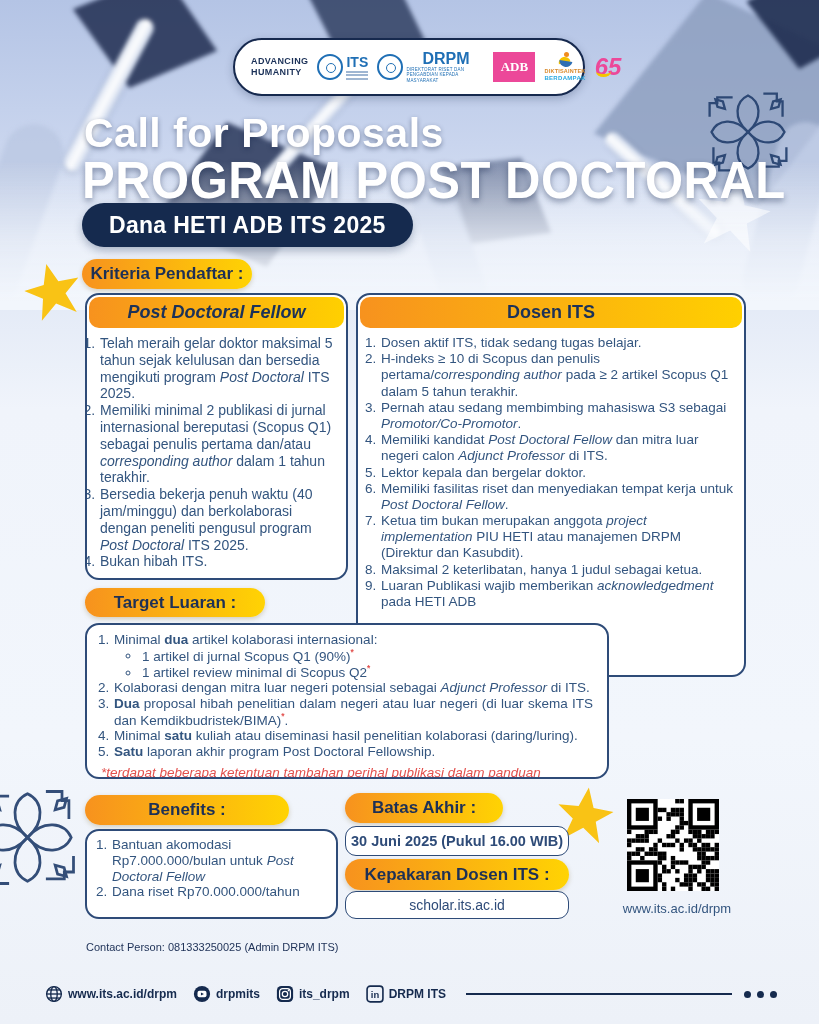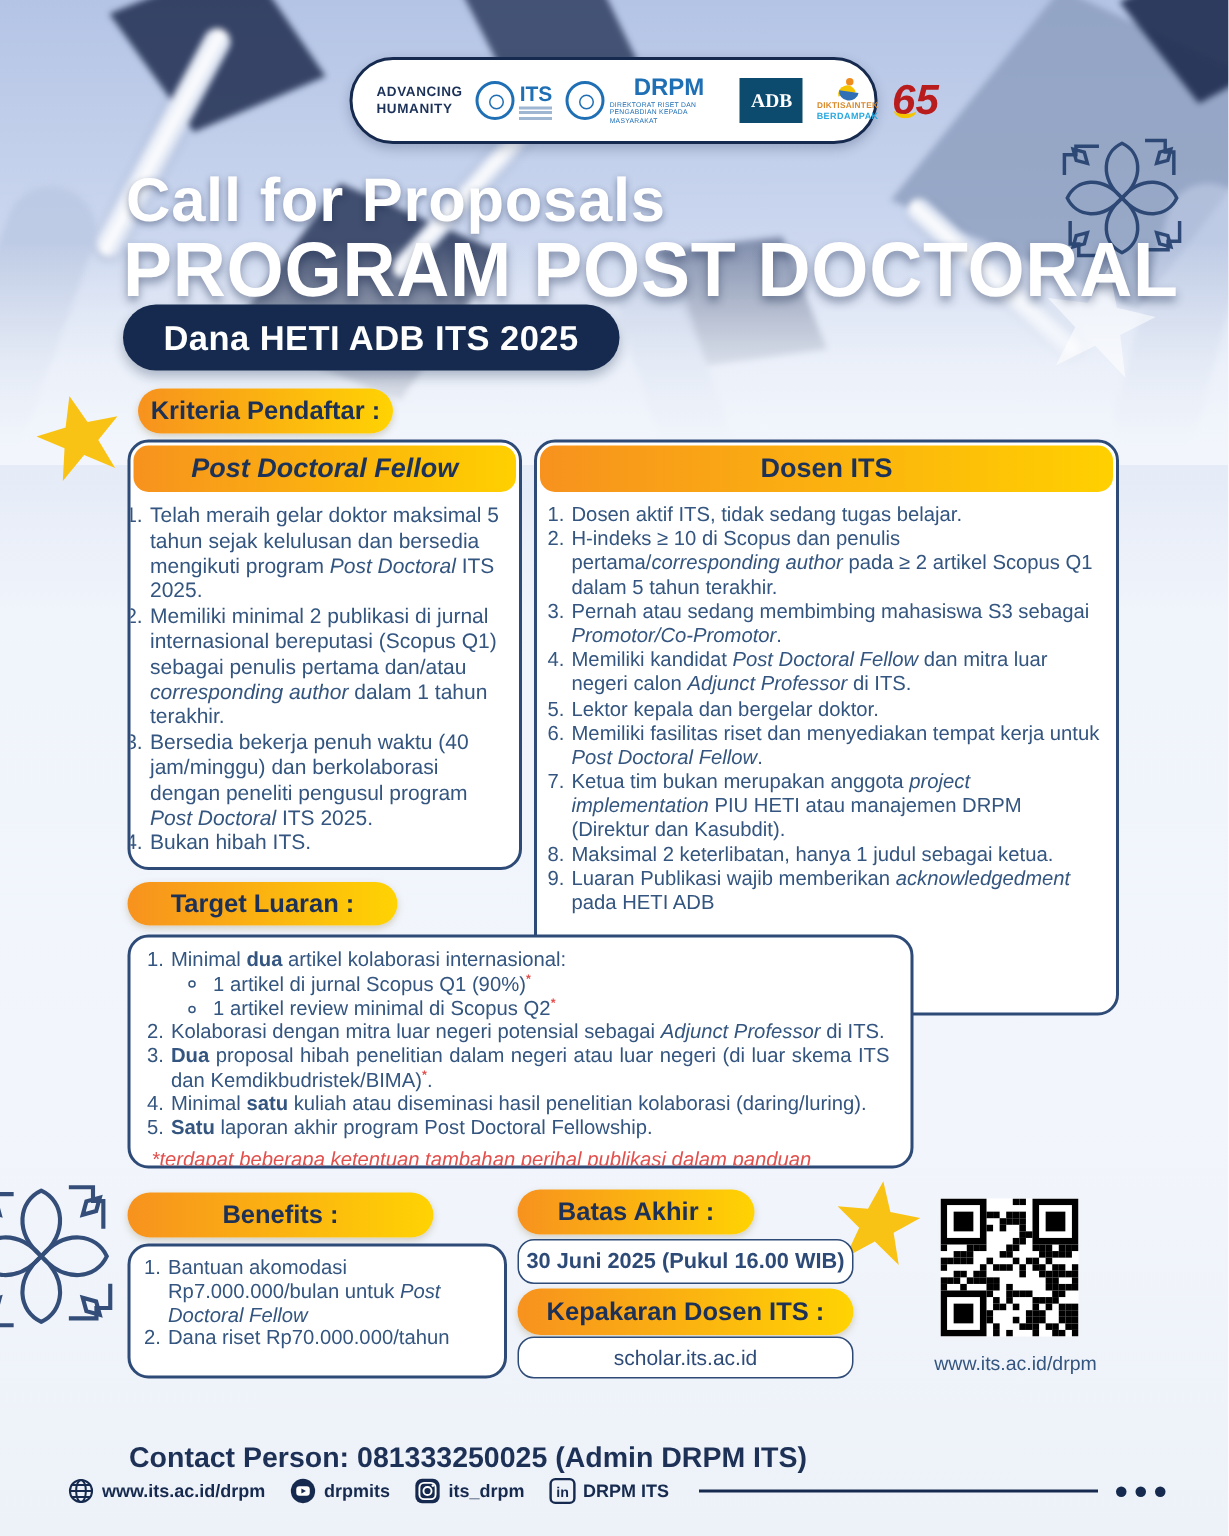--- a/index.html
+++ b/index.html
@@ -21,30 +21,30 @@
     border-radius:31px;display:flex;align-items:center;gap:9px;padding:0 16px;box-sizing:border-box;box-shadow:0 3px 8px rgba(20,35,70,.25);}
   .adv{font-size:9px;font-weight:800;color:#1b3158;letter-spacing:.4px;line-height:1.2;}
   .seal{width:22px;height:22px;border:2.2px solid #1f6fb5;border-radius:50%;position:relative;flex:none;}
   .seal::after{content:"";position:absolute;left:50%;top:50%;width:8px;height:8px;margin:-4px 0 0 -4px;border:1.6px solid #1f6fb5;border-radius:50%;}
   .lg-its,.lg-drpm{display:flex;align-items:center;gap:3px;}
   .lg-its .txt{font-size:14px;font-weight:800;color:#1f6fb5;line-height:1;}
   .bars{display:flex;flex-direction:column;gap:1.5px;margin-top:2px;}
   .bars i{display:block;width:22px;height:2px;background:#9fb6d2;}
   .lg-drpm .txt{font-size:16px;font-weight:800;color:#1f6fb5;line-height:1;margin-left:16px;}
   .drpm-sub{font-size:4.5px;color:#1f6fb5;width:78px;line-height:1.25;letter-spacing:.2px;}
-  .lg-adb{width:42px;height:30px;background:#0c4a6e;color:#fff;display:flex;align-items:center;justify-content:center;
+  .lg-adb{width:42px;height:30px;background:#ec4899;color:#fff;display:flex;align-items:center;justify-content:center;
     font-family:"Liberation Serif",serif;font-size:13px;font-weight:700;flex:none;}
   .lg-dik{display:flex;flex-direction:column;align-items:center;line-height:1.15;}
   .dik-mark{width:18px;height:16px;position:relative;}
   .dik-mark .head{position:absolute;left:8px;top:0;width:5px;height:5px;background:#f08c1e;border-radius:50%;}
   .dik-mark .y{position:absolute;left:2px;top:5px;width:12px;height:6px;border-radius:50% 50% 0 0/100% 100% 0 0;background:#f5c400;transform:rotate(-14deg);}
   .dik-mark .b{position:absolute;left:3px;top:9px;width:13px;height:6px;border-radius:0 0 50% 50%/0 0 100% 100%;background:#2e6fb5;transform:rotate(8deg);}
   .dik1{font-size:5.5px;font-weight:800;color:#d98a2b;letter-spacing:.2px;}
   .dik2{font-size:6px;font-weight:800;color:#29a9e0;letter-spacing:.3px;}
-  .lg-65{position:relative;font-size:28px;font-weight:800;font-style:italic;color:#b91c1c;line-height:1;flex:none;text-align:right;}
+  .lg-65{position:relative;font-size:24px;font-weight:800;font-style:italic;color:#ec4899;line-height:1;flex:none;text-align:right;}
   .lg-65 i{position:absolute;left:1px;bottom:2px;width:15px;height:8px;border-bottom:3px solid #f5c400;border-radius:50%;}
   
   .hero-1{position:absolute;left:84px;top:110px;font-size:41px;font-weight:700;color:#fff;letter-spacing:.5px;
     text-shadow:0 2px 5px rgba(25,40,75,.45);}
   .hero-2{position:absolute;left:82px;top:151px;font-size:49px;font-weight:800;color:#fff;letter-spacing:.5px;
     transform:scaleY(1.05);transform-origin:left top;text-shadow:0 3px 6px rgba(25,40,75,.45);white-space:nowrap;}
   .hero-badge{position:absolute;left:82px;top:203px;height:44px;padding:0 27px;background:#152a4e;border-radius:24px;
     display:flex;align-items:center;color:#fff;font-size:23px;font-weight:700;letter-spacing:.3px;box-shadow:0 4px 8px rgba(21,42,78,.3);}
   
   .pill{position:absolute;height:30px;border-radius:999px;background:linear-gradient(90deg,#F7921E,#FFD303);
@@ -70,21 +70,21 @@
   #target-panel ol > li{text-align:justify;}
   #benefits-panel{left:85px;top:829px;width:253px;height:90px;padding:6px 8px 4px 4px;}
   #benefits-panel ol{font-size:13.5px;line-height:1.17;padding-left:20px;}
   
   #deadline-box{left:345px;top:826px;width:224px;height:30px;font-size:14.5px;font-weight:600;}
   #scholar-box{left:345px;top:891px;width:224px;height:28px;font-size:14px;}
   
   .qr{position:absolute;left:627px;top:799px;width:92px;height:92px;background:#fff;}
   .qr-caption{position:absolute;left:602px;top:901px;width:150px;text-align:center;font-size:13px;color:#33557f;}
   
-  .contact{position:absolute;left:86px;top:962px;font-size:19px;font-weight:700;color:#1d3056;}
+  .contact{position:absolute;left:86px;top:941px;font-size:11px;font-weight:400;color:#1d3056;}
   .footer{position:absolute;left:45px;right:42px;top:977px;height:34px;display:flex;align-items:center;color:#152a4e;}
   .flink{display:flex;align-items:center;gap:5px;margin-right:16px;}
   .flink .lbl{font-size:12px;font-weight:700;white-space:nowrap;}
   .fline{flex:1;height:2px;background:#152a4e;margin:0 12px 0 4px;}
   .fdots{display:flex;gap:6px;}
   .fdots i{width:7px;height:7px;border-radius:50%;background:#152a4e;}
 </style>
 </head>
 <body>
 
@@ -168,21 +168,21 @@
       <div class="dik1">DIKTISAINTEK</div>
       <div class="dik2">BERDAMPAK</div>
     </div>
     <div class="lg-65"><span>65</span><i></i></div>
   </div>
 
   <div class="hero-1">Call for Proposals</div>
   <div class="hero-2">PROGRAM POST DOCTORAL</div>
   <div class="hero-badge">Dana HETI ADB ITS 2025</div>
 
-  <div class="pill" style="left:92px;top:259px;width:170px;">Kriteria Pendaftar :</div>
+  <div class="pill" style="left:82px;top:259px;width:170px;">Kriteria Pendaftar :</div>
 
   <section class="panel" id="fellow-panel">
     <div class="panel-head">Post Doctoral Fellow</div>
     <ol>
         <li><span>Telah meraih gelar doktor maksimal 5 tahun sejak kelulusan dan bersedia mengikuti program </span><span style="font-style: italic;">Post Doctoral</span><span> ITS 2025.</span></li>
         <li><span>Memiliki minimal 2 publikasi di jurnal internasional bereputasi (Scopus Q1) sebagai penulis pertama dan/atau </span><span style="font-style: italic;">corresponding author</span><span> dalam 1 tahun terakhir.</span></li>
         <li><span>Bersedia bekerja penuh waktu (40 jam/minggu) dan berkolaborasi dengan peneliti pengusul program </span><span style="font-style: italic;">Post Doctoral</span><span> ITS 2025.</span></li>
         <li><span>Bukan hibah ITS.</span></li>
       </ol>
   </section>

